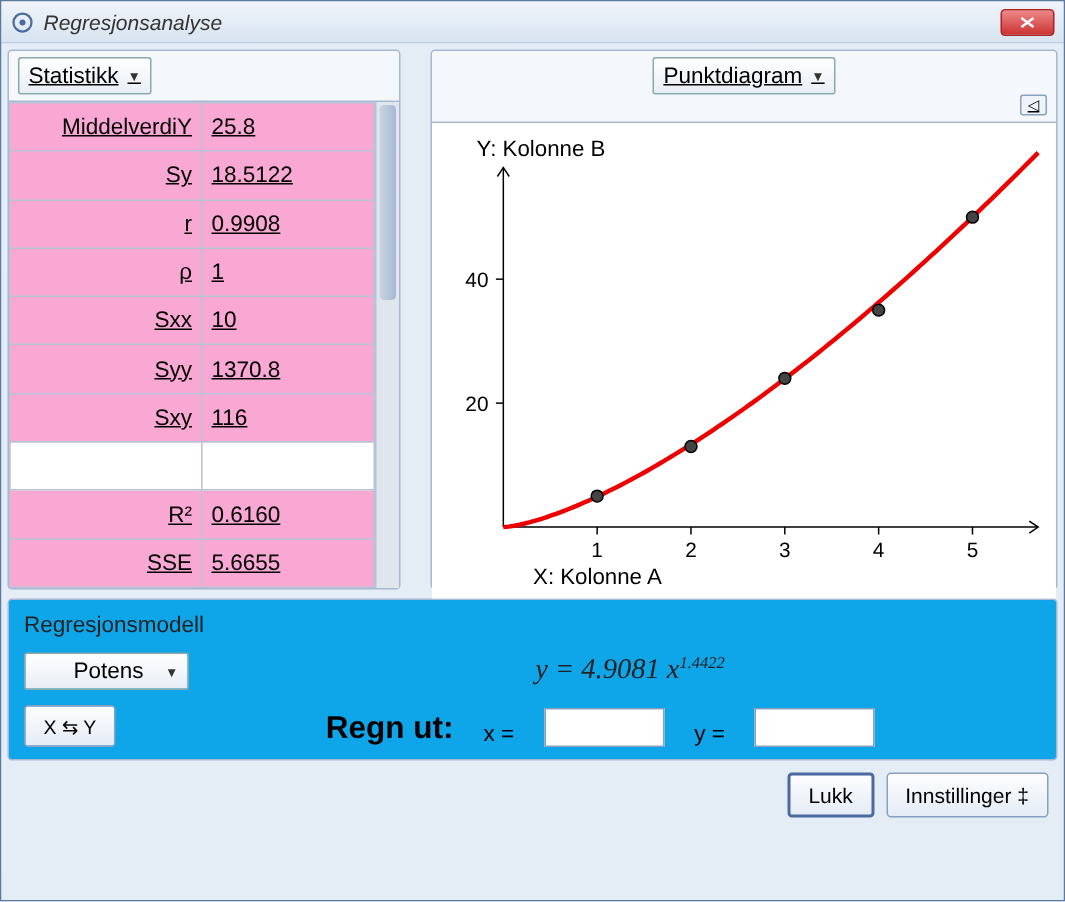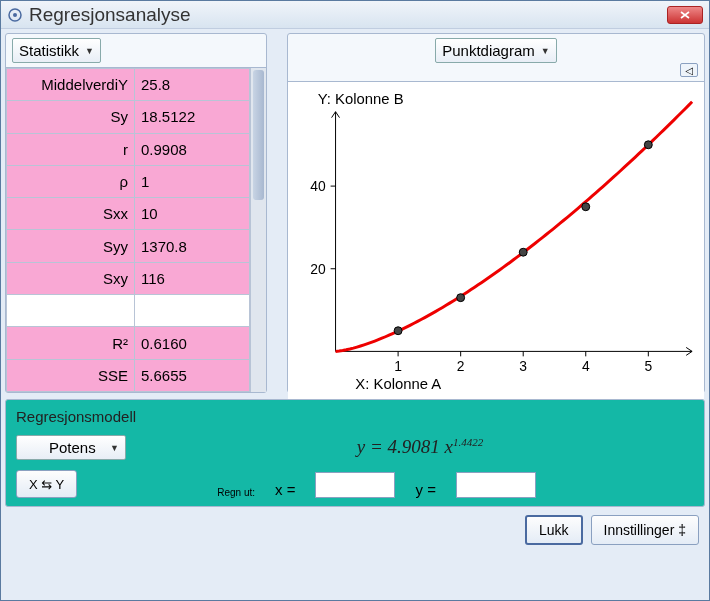--- a/index.html
+++ b/index.html
@@ -9,33 +9,33 @@
     background: linear-gradient(#e8f0f8, #d8e4f0);
     border: 1px solid #5a7aa0;
     display: flex; flex-direction: column;
   }
   .titlebar {
     height: 28px; background: linear-gradient(#f0f4fa, #d8e4f0);
     display: flex; align-items: center; padding: 0 6px;
     border-bottom: 1px solid #c0cde0;
   }
   .titlebar .icon { width: 16px; height: 16px; margin-right: 6px; }
-  .titlebar .title { flex: 1; color: #333; font-size: 19px; }
+  .titlebar .title { flex: 1; color: #333; font-size: 14px; font-style: italic; }
   .close-btn {
     width: 36px; height: 18px; background: linear-gradient(#e88, #c33);
     border: 1px solid #a22; border-radius: 3px; color: #fff;
     display: flex; align-items: center; justify-content: center;
     font-size: 11px; font-weight: bold; cursor: pointer;
   }
   .body {
     flex: 1; display: flex; flex-direction: column; padding: 4px;
     background: #e4ecf6;
   }
   .top-row {
-    display: flex; gap: 20px; height: 360px;
+    display: flex; gap: 20px; height: 360px; text-decoration: underline;
   }
   .stats-panel {
     width: 262px; background: #f4f8fc; border: 1px solid #a8b8d0;
     border-radius: 3px; display: flex; flex-direction: column;
   }
   .panel-header {
     padding: 4px 6px; display: flex; align-items: center; gap: 4px;
   }
   .dropdown {
     background: linear-gradient(#fff, #e8eef6); border: 1px solid #8aa;
@@ -76,21 +76,21 @@
     margin-left: auto; width: 18px; height: 14px; border: 1px solid #8aa0c0;
     border-radius: 2px; display: flex; align-items: center; justify-content: center;
     font-size: 10px; cursor: pointer; background: #eef4fa;
   }
   .chart-area {
     flex: 1; background: #fff; border-top: 1px solid #a8b8d0;
     position: relative;
   }
   .chart-svg { width: 100%; height: 100%; display: block; }
   .model-panel {
-    margin-top: 6px; background: #14b8a6; border: 1px solid #a8b8d0;
+    margin-top: 6px; background: #0ea5e9; border: 1px solid #a8b8d0;
     border-radius: 3px; padding: 8px 10px;
     display: flex; flex-direction: column; gap: 10px;
   }
   .model-panel .row1 { display: flex; align-items: center; gap: 20px; }
   .model-panel .row2 { display: flex; align-items: flex-end; gap: 20px; }
   .model-label { font-size: 15px; color: #222; }
   .eq-area {
     flex: 1; text-align: center; font-family: 'Times New Roman', serif;
     font-size: 19px; font-style: italic; color: #222;
   }
@@ -242,21 +242,21 @@
         </div>
         <div class="eq-area">
           <span>y = 4.9081 x</span><span class="exp">1.4422</span>
         </div>
       </div>
       <div class="row2">
         <button class="btn">
           <span class="swap-icon">X ⇆ Y</span>
         </button>
         <div style="flex:0 0 100px;"></div>
-        <span style="font-size:10px;">Regn ut:</span>
+        <span style="font-size:21px;font-weight:bold;">Regn ut:</span>
         <span style="font-size:15px;">x =</span>
         <input class="input" value="" style="">
         <span style="font-size:15px;">y =</span>
         <input class="input" value="" style="">
       </div>
     </div>
 
     <div class="footer">
       <button class="btn primary">
         <span>Lukk</span>

